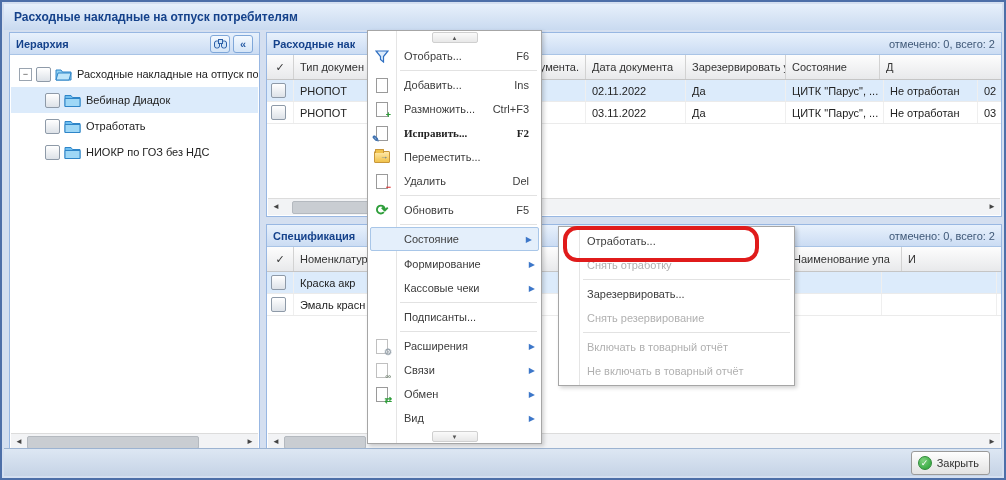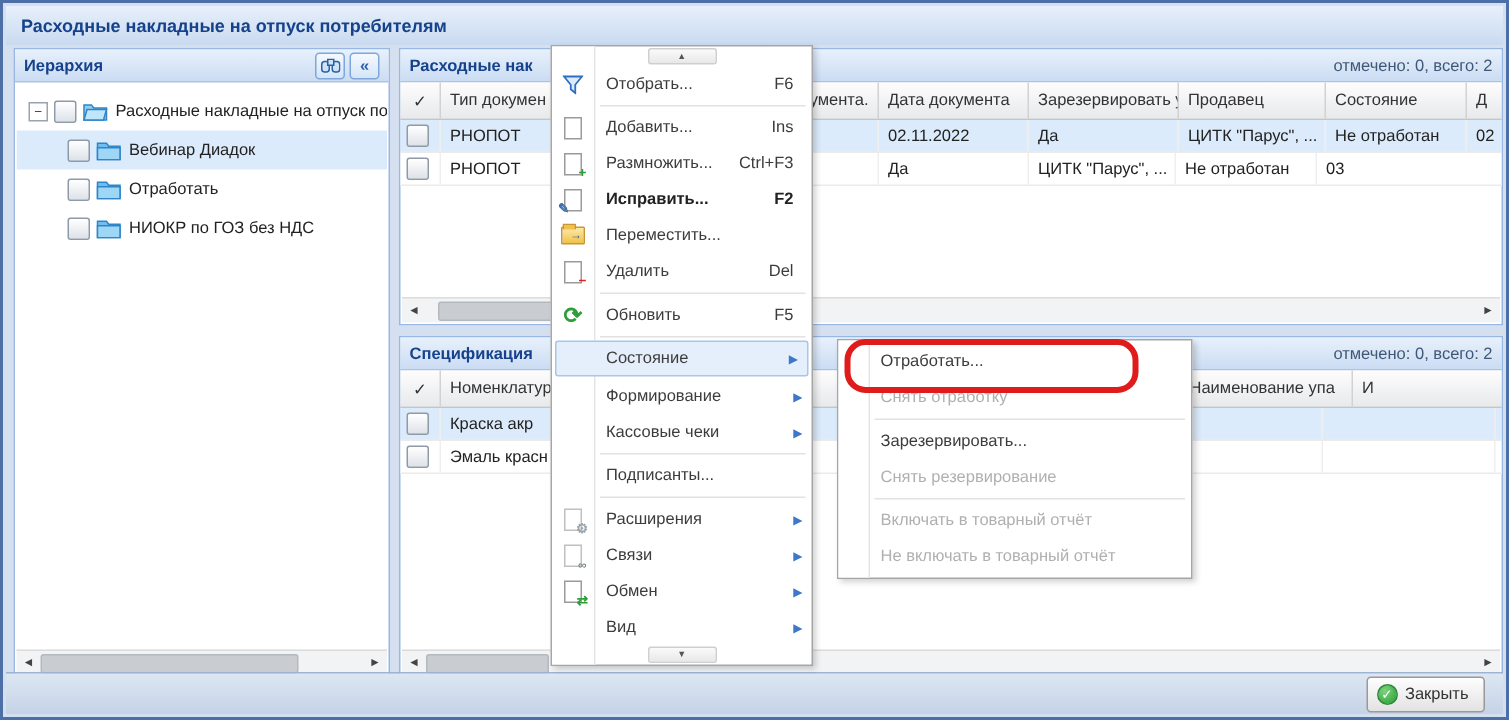--- a/index.html
+++ b/index.html
@@ -54,21 +54,21 @@
   .btn-close .okic{width:14px;height:14px;border-radius:50%;background:radial-gradient(circle at 35% 30%,#7fd27f,#3fae49 70%);color:#fff;font-size:9px;display:flex;align-items:center;justify-content:center;margin-right:5px;border:1px solid #2f8a38;box-sizing:border-box;}
   
   .menu{position:absolute;left:365px;top:28px;width:175px;background:#fff;border:1px solid #a6a6a6;box-shadow:2px 2px 4px rgba(0,0,0,.18);z-index:10;box-sizing:border-box;padding:0;}
   .menu::before{content:"";position:absolute;left:0;top:0;bottom:0;width:28px;border-right:1px solid #e5e5e5;background:#fff;}
   .scrollind{height:13px;display:flex;align-items:center;justify-content:center;position:relative;}
   .scrollind .cap{width:44px;height:9px;background:linear-gradient(#fafafa,#e8e8e8);border:1px solid #cfcfcf;border-radius:2px;display:flex;align-items:center;justify-content:center;font-size:6px;color:#555;}
   .mi{height:24px;display:flex;align-items:center;position:relative;padding-left:36px;cursor:pointer;color:#3c3c3c;}
   .mi .lbl{flex:1;white-space:nowrap;overflow:hidden;}
   .mi .sc{margin-right:12px;color:#3c3c3c;}
   .mi .arr{position:absolute;right:6px;color:#3d77c9;font-size:8px;}
-  .mi.bold .lbl,.mi.bold .sc{font-weight:bold;color:#222;}
+  .mi.bold .lbl,.mi.bold .sc{font-weight:bold;color:#222;font-family:Liberation Serif, serif;}
   .mi.hl{background:#e4effb;border:1px solid #a8c6e8;border-radius:2px;height:22px;margin:1px 2px;padding-left:33px;}
   .msep{height:1px;background:#e2e2e2;margin:2px 4px 2px 32px;}
   .mic{position:absolute;left:5px;top:50%;transform:translateY(-50%);width:18px;height:18px;display:flex;align-items:center;justify-content:center;}
   
   .submenu{position:absolute;left:556px;top:224px;width:237px;background:#fff;border:1px solid #a6a6a6;box-shadow:2px 2px 4px rgba(0,0,0,.18);z-index:11;box-sizing:border-box;padding:2px 0;}
   .submenu::before{content:"";position:absolute;left:0;top:0;bottom:0;width:20px;border-right:1px solid #e5e5e5;background:#fff;}
   .smi{height:24px;display:flex;align-items:center;padding-left:28px;cursor:pointer;color:#3c3c3c;position:relative;}
   .smi.dis{color:#b0b0b0;cursor:default;}
   
   .annot{position:absolute;left:561px;top:224px;width:188px;height:28px;border:4px solid #e01b1b;border-radius:14px;z-index:12;pointer-events:none;}
@@ -155,21 +155,20 @@
     <div class="phead">
       <span class="ptitle">Расходные нак</span>
       <span class="pcount">отмечено: 0, всего: 2</span>
     </div>
     <div class="gridhead">
       <span class="gh dc0 center">✓</span>
       <span class="gh dc1">Тип докумен</span>
       <span class="gh dc2 tailright">кумента.</span>
       <span class="gh dc3">Дата документа</span>
       <span class="gh dc4">Зарезервировать у</span>
-      <span class="gh dc5">Продавец</span>
       <span class="gh dc6">Состояние</span>
       <span class="gh dc7">Д</span>
     </div>
     <div class="grow sel">
       <span class="gc dc0 center">
           <span class="cbx"></span>
         </span>
       <span class="gc dc1">РНОПОТ</span>
       <span class="gc dc2"></span>
       <span class="gc dc3">02.11.2022</span>
@@ -177,20 +176,21 @@
       <span class="gc dc5">ЦИТК "Парус", ...</span>
       <span class="gc dc6">Не отработан</span>
       <span class="gc dc7">02</span>
     </div>
     <div class="grow">
       <span class="gc dc0 center">
           <span class="cbx"></span>
         </span>
       <span class="gc dc1">РНОПОТ</span>
       <span class="gc dc2"></span>
+      <span class="gc dc3">03.11.2022</span>
       <span class="gc dc4">Да</span>
       <span class="gc dc5">ЦИТК "Парус", ...</span>
       <span class="gc dc6">Не отработан</span>
       <span class="gc dc7">03</span>
     </div>
     <div class="hscroll">
       <span class="harrow left">◄</span>
       <span class="hthumb" style="left:24px;width:158px;"></span>
       <span class="harrow right">►</span>
     </div>

